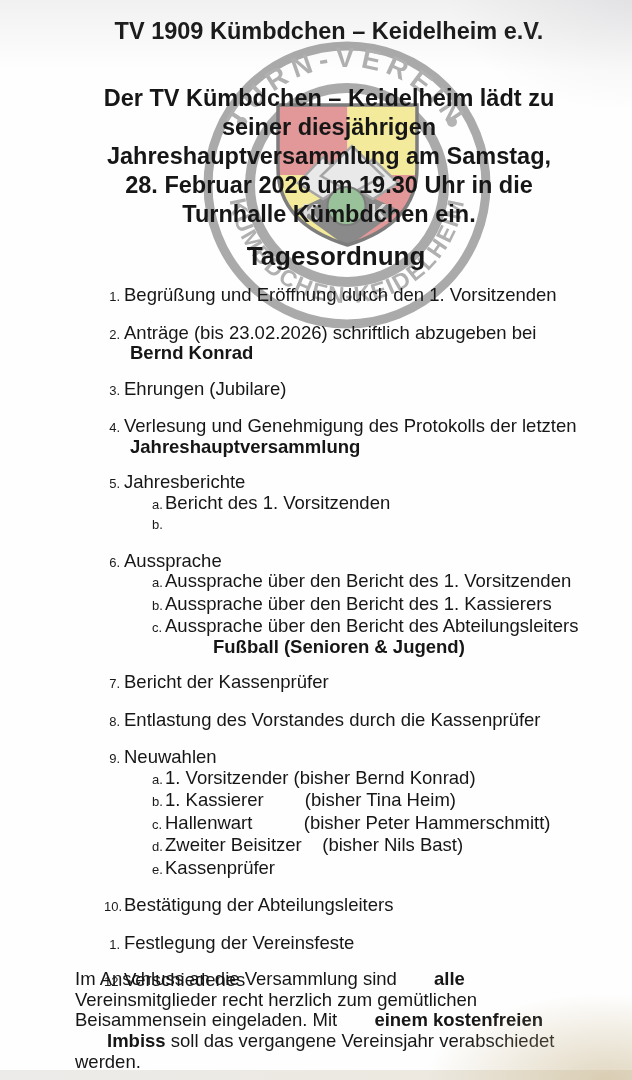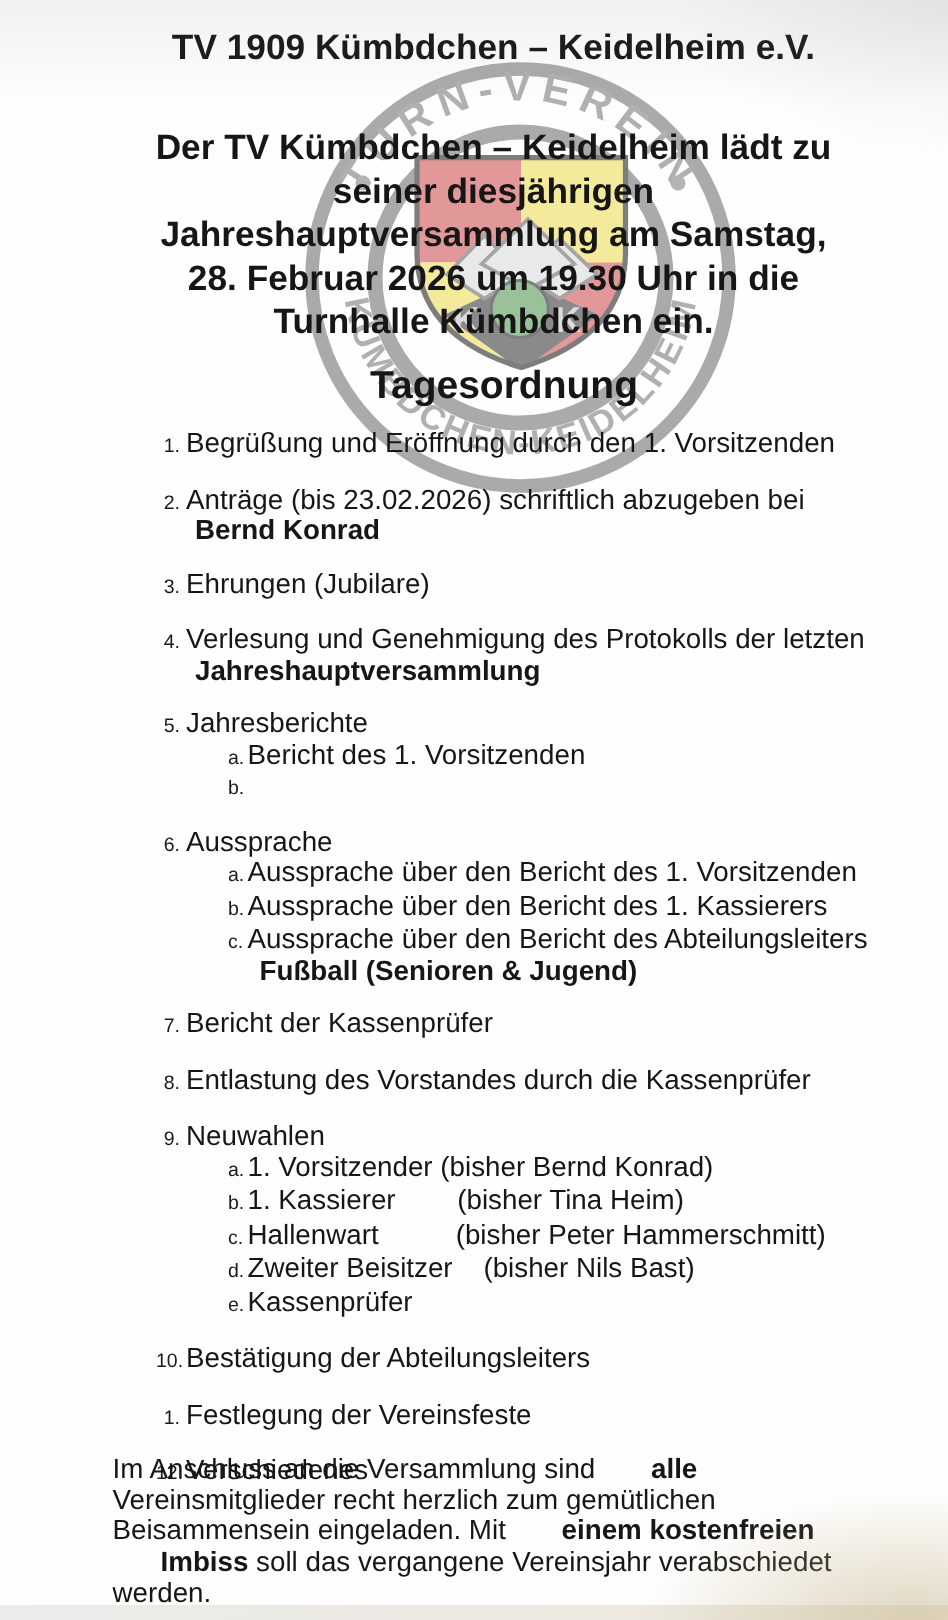--- a/index.html
+++ b/index.html
@@ -59,21 +59,21 @@
   }
   .agenda-item{display:flex;align-items:baseline;margin-bottom:15px;}
   .agenda-item:last-child{margin-bottom:0;}
   .marker{flex:0 0 auto;font-size:13px;text-align:right;white-space:pre;color:#1a1a1a;}
   .marker.num{width:16px;margin-right:4px;}
   .marker.sub{width:9px;margin-right:4px;}
   .item-content{min-width:0;}
   .line{white-space:pre-wrap;}
   .line.cont{padding-left:6px;font-weight:bold;}
   .sub-item{display:flex;align-items:baseline;margin-left:28px;}
-  .sub-item .line.cont{padding-left:8px;}
+  .sub-item .line.cont{padding-left:8px;margin-left:40px;}
 
   .closing{
     position:absolute;left:75px;top:969px;width:480px;
     font-size:18.5px;line-height:20.7px;
   }
   .closing .cl-line{white-space:pre-wrap;}
   .closing .b{font-weight:bold;margin-left:32px;}
 </style>
 </head>
 <body>

